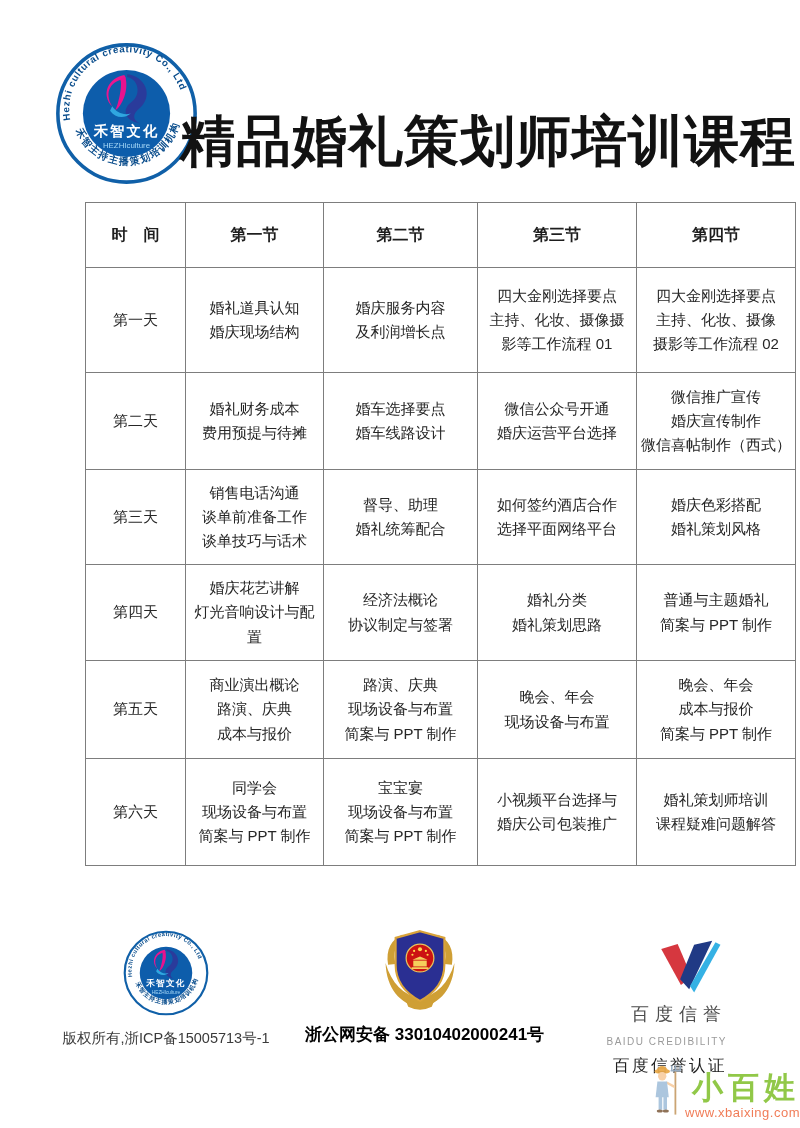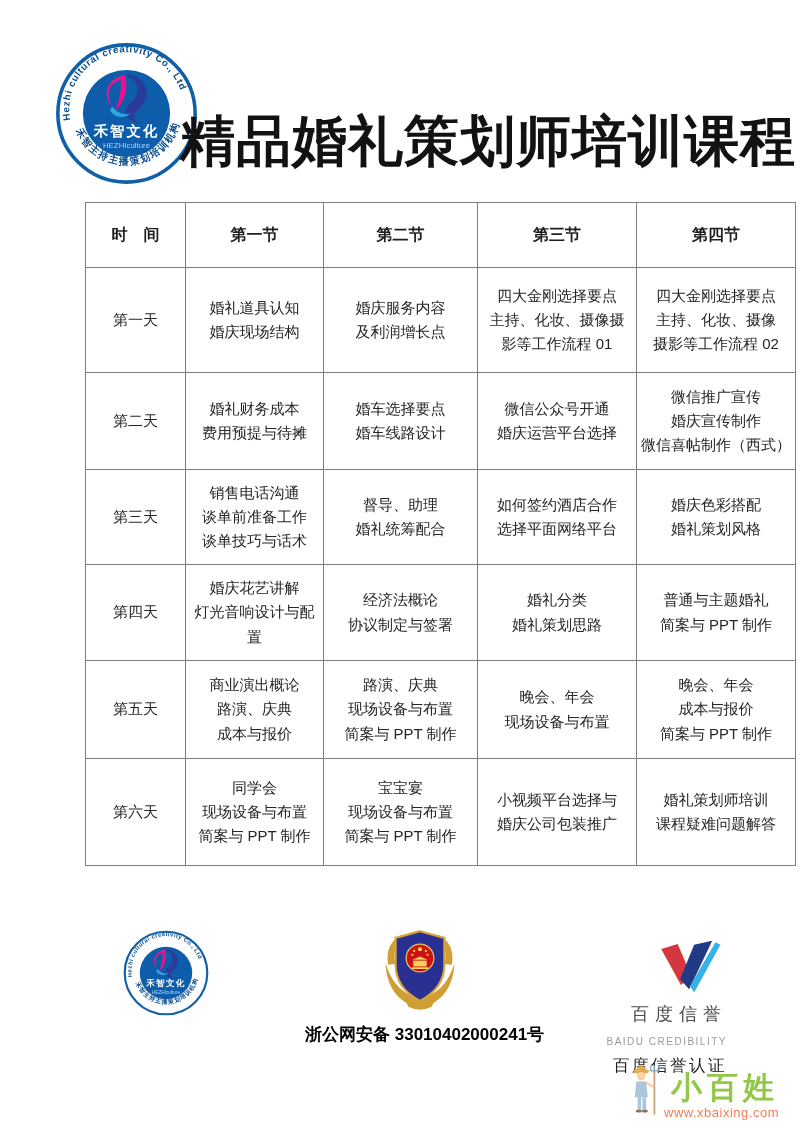--- a/index.html
+++ b/index.html
@@ -32,21 +32,21 @@
   .f-left{position:absolute;left:60px;top:930px;width:212px;text-align:center;}
   .f-left .logo{width:86px;height:86px;}
   .copyright{margin-top:9px;font-size:14.5px;color:#3a3a3a;white-space:nowrap;}
   .f-center{position:absolute;left:305px;top:926px;width:230px;text-align:center;}
   .police-text{margin-top:7px;font-size:17px;font-weight:bold;color:#000;white-space:nowrap;}
   .f-right{position:absolute;left:583px;top:938px;width:144px;text-align:right;}
   .baidu-name{font-size:18px;letter-spacing:6px;color:#4c4c4c;margin-top:2px;padding-left:6px;}
   .baidu-en{font-size:10px;letter-spacing:1.5px;color:#9a9a9a;margin-top:10px;}
   .baidu-cert{font-size:16.5px;letter-spacing:2.5px;color:#1f1f1f;margin-top:8px;padding-left:3px;}
   
-  .watermark{position:absolute;right:21px;bottom:8px;display:flex;align-items:flex-end;opacity:.95;}
+  .watermark{position:absolute;right:0;bottom:8px;display:flex;align-items:flex-end;opacity:.95;}
   .wm-text{display:flex;flex-direction:column;align-items:flex-end;}
   .wm-name{font-size:31px;font-weight:bold;color:#8cc63f;letter-spacing:5px;line-height:1;}
   .wm-url{font-size:13px;font-weight:normal;color:#f0764f;margin-top:2px;
           text-shadow:0 0 2px #fff;letter-spacing:.5px;}
   svg text{font-family:"Liberation Sans",sans-serif;}
 </style>
 </head>
 <body>
 
 <svg width="0" height="0" style="position:absolute" aria-hidden="true">
@@ -211,20 +211,21 @@
       <td>婚礼策划师培训
 课程疑难问题解答</td>
     </tr>
   </tbody>
 </table>
 
 <div class="f-left">
   <svg class="logo" viewBox="0 0 200 200">
     <use href="#hezhi-logo" xlink:href="#hezhi-logo"></use>
   </svg>
+  <div class="copyright">版权所有,浙ICP备15005713号-1</div>
 </div>
 
 <div class="f-center">
   <svg width="84" height="86" viewBox="0 0 100 102">
     <use href="#police-badge" xlink:href="#police-badge"></use>
   </svg>
   <div class="police-text">浙公网安备 33010402000241号</div>
 </div>
 
 <div class="f-right">

